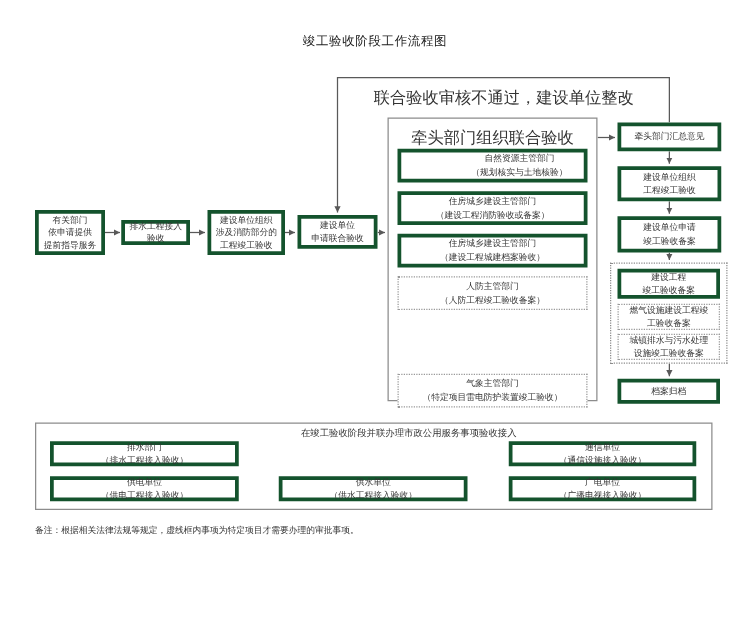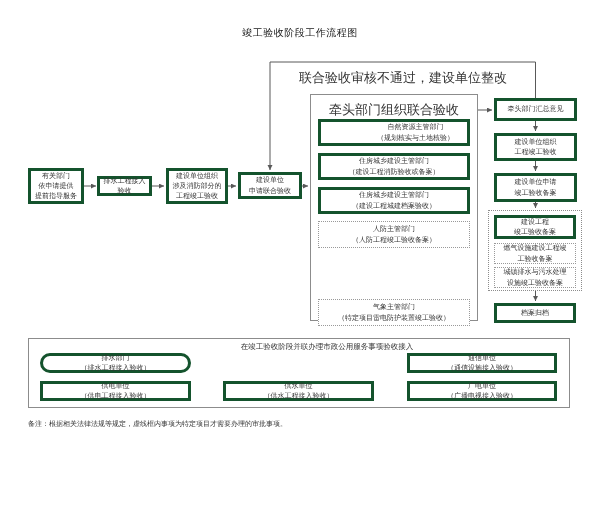--- a/index.html
+++ b/index.html
@@ -82,21 +82,21 @@
   <div class="box dotted" style="left:494px;top:243px;width:82px;height:21px;">燃气设施建设工程竣
 工验收备案</div>
   <div class="box dotted" style="left:494px;top:267px;width:82px;height:21px;">城镇排水与污水处理
 设施竣工验收备案</div>
 
   <div class="box" style="left:494px;top:303px;width:82px;height:20px;text-align:right;">档案归档</div>
 
   <div class="group" style="left:28px;top:338px;width:542px;height:70px;"></div>
   <div class="floating-label" style="left:28px;top:342px;width:542px;font-size:7.5px;margin-left:28px;">在竣工验收阶段并联办理市政公用服务事项验收接入</div>
 
-  <div class="box" style="left:40px;top:353px;width:151px;height:20px;border-radius:10px;">排水部门
+  <div class="box" style="left:40px;top:353px;width:151px;height:20px;">排水部门
 （排水工程接入验收）</div>
   <div class="box" style="left:407px;top:353px;width:150px;height:20px;">通信单位
 （通信设施接入验收）</div>
   <div class="box" style="left:40px;top:381px;width:151px;height:20px;">供电单位
 （供电工程接入验收）</div>
   <div class="box" style="left:223px;top:381px;width:151px;height:20px;">供水单位
 （供水工程接入验收）</div>
   <div class="box" style="left:407px;top:381px;width:150px;height:20px;">广电单位
 （广播电视接入验收）</div>
 

